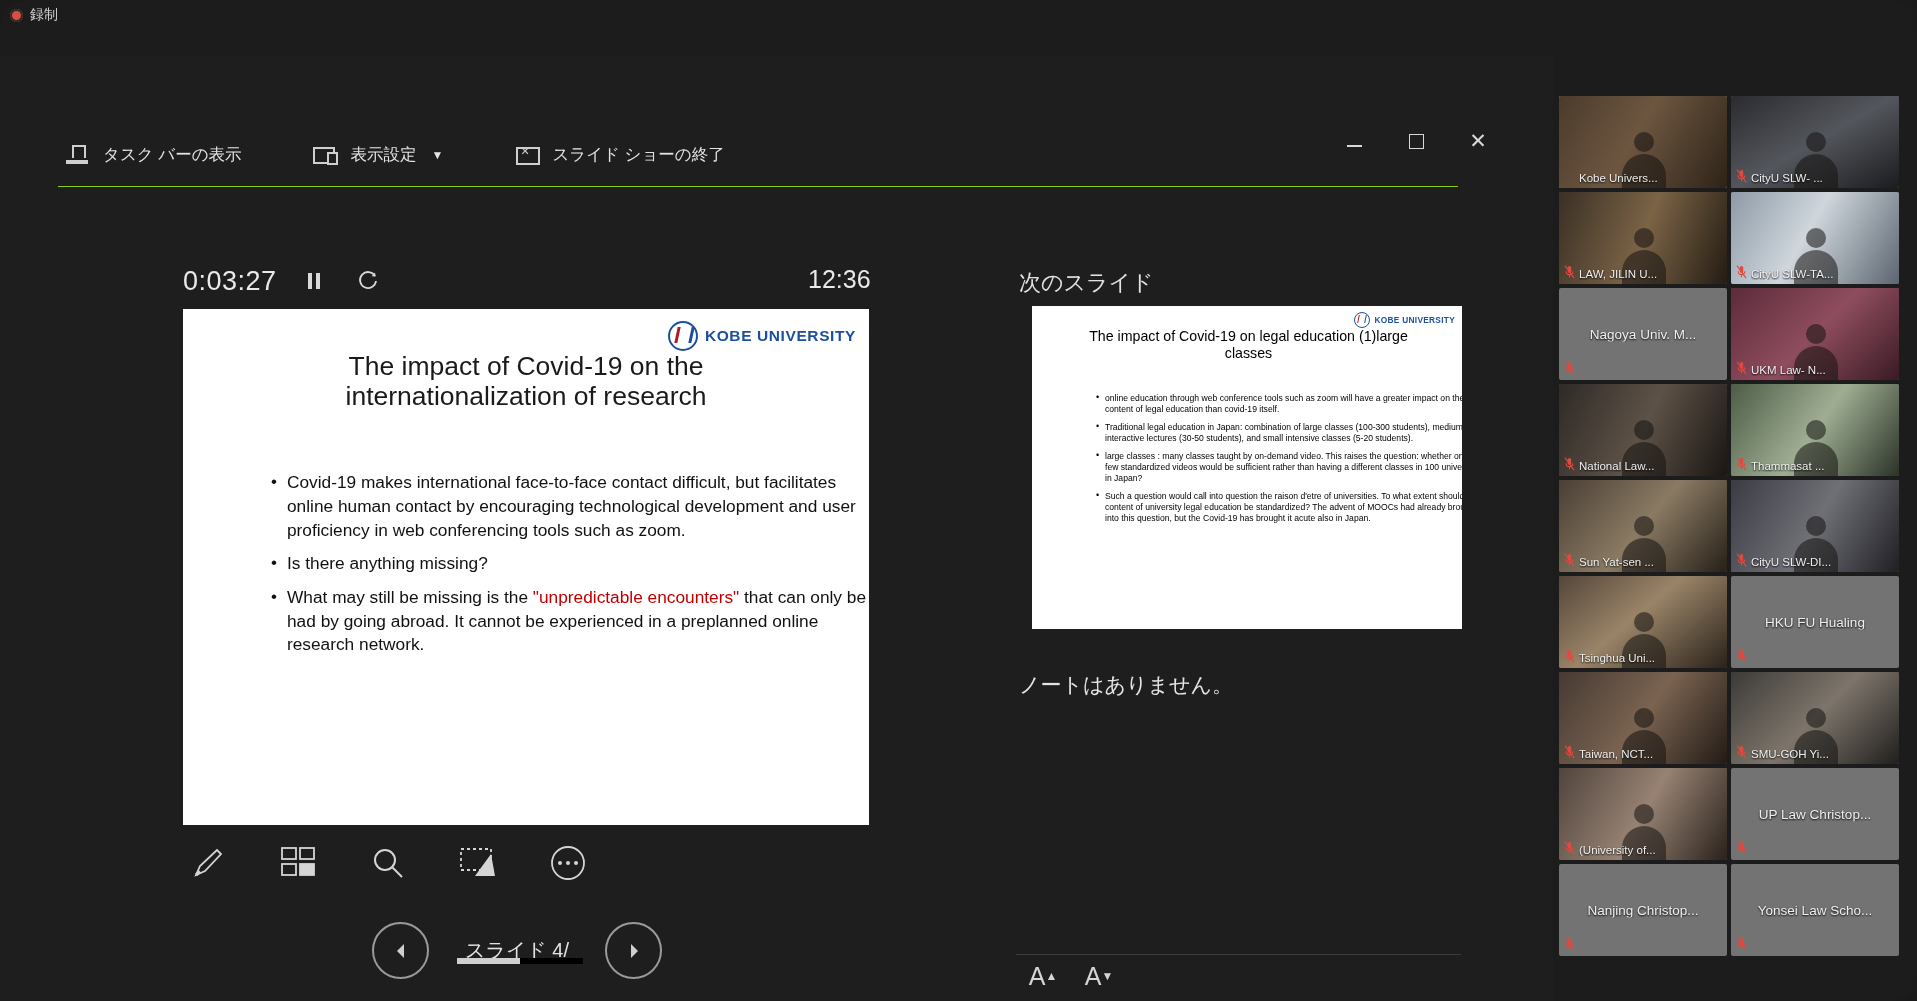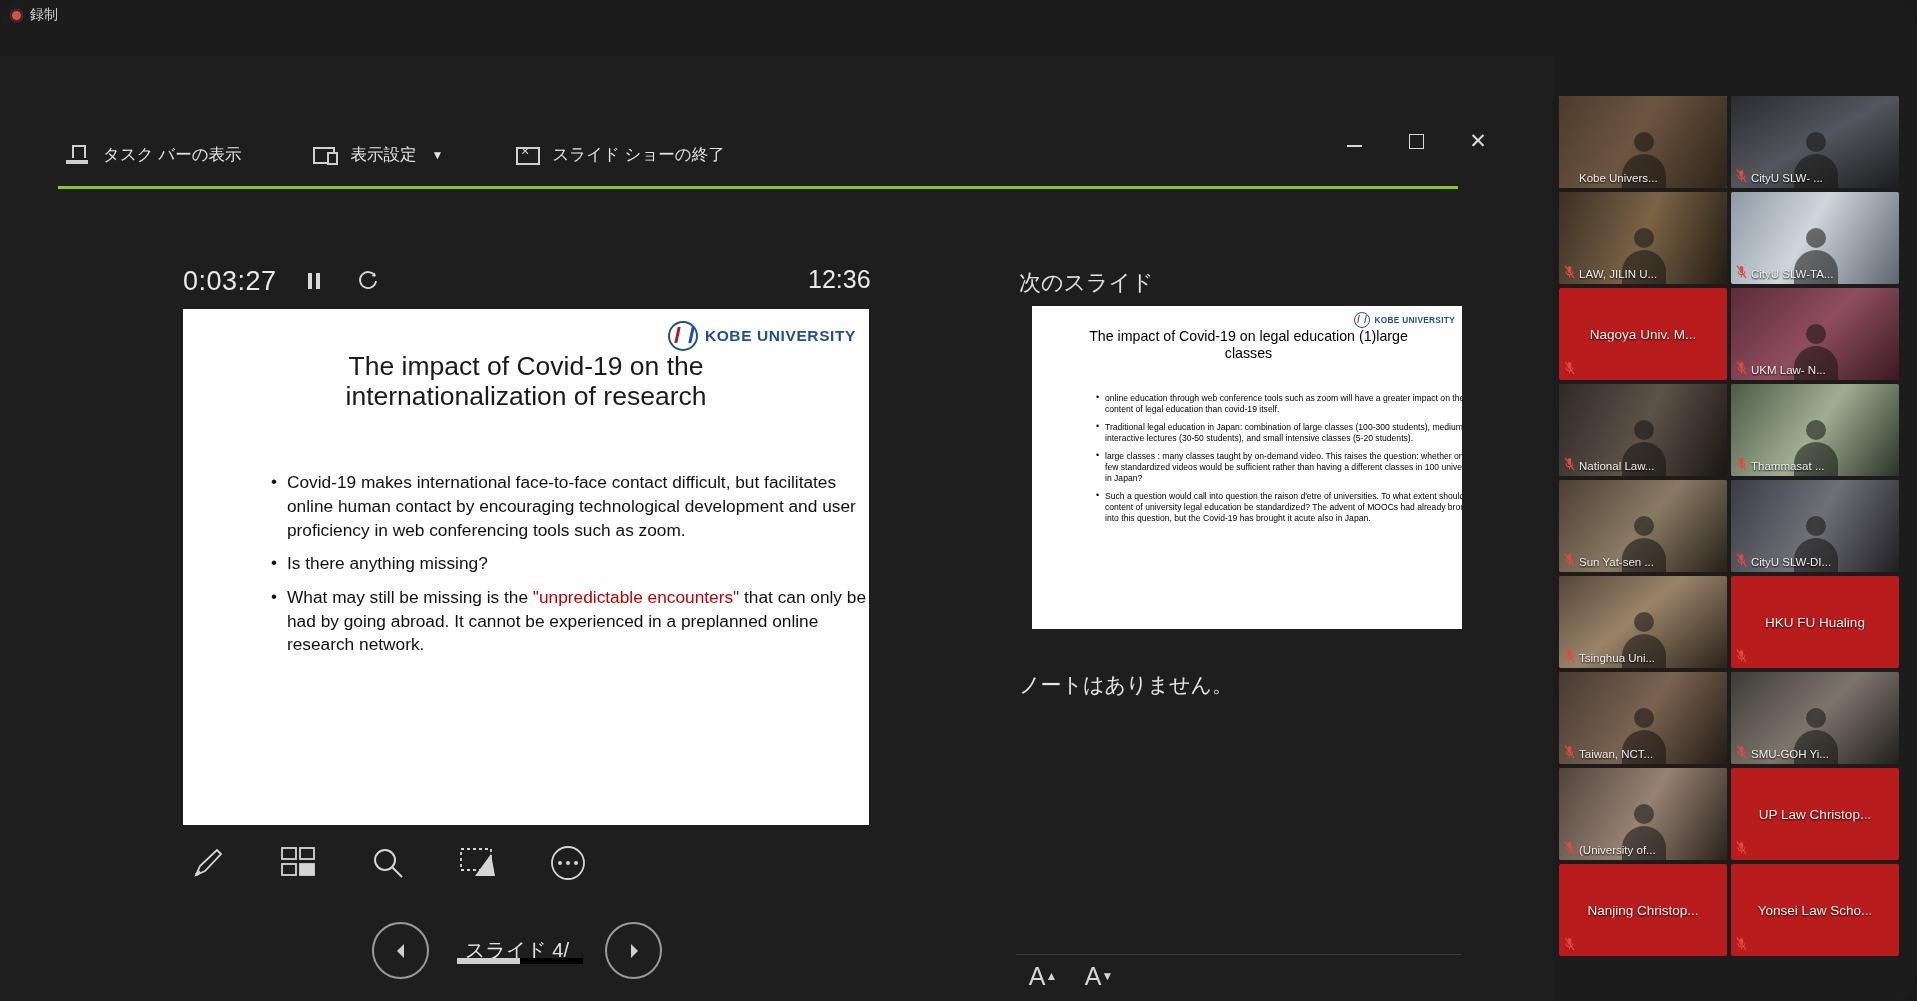--- a/index.html
+++ b/index.html
@@ -45,21 +45,21 @@
     background: #1e1e1e;
   }
 
   .pres-toolbar {
     position: absolute;
     left: 58px; top: 68px;
     width: 1400px; height: 62px;
     display: flex;
     align-items: center;
     gap: 0px;
-    border-bottom: 3px solid #84cc16;
+    border-bottom: 1px solid #84cc16;
   }
   .tb-item {
     display: flex;
     align-items: center;
     gap: 13px;
     color: #e4e4e4;
     font-size: 16.5px;
     padding: 0 18px 0 0;
     height: 100%;
     cursor: default;
@@ -380,21 +380,21 @@
   .grow {
     display: flex;
     gap: 4px;
     margin-bottom: 4px;
     padding-left: 4px;
   }
   .tile {
     position: relative;
     width: 168px;
     height: 92px;
-    background: #b91c1c;
+    background: #737373;
     overflow: hidden;
     border-radius: 2px;
   }
   .tile.speaking { outline: 3px solid #4ad15a; outline-offset: -3px; }
   .tile .name {
     position: absolute;
     left: 6px; bottom: 4px;
     font-size: 11.5px;
     color: #f0f0f0;
     max-width: 150px;

